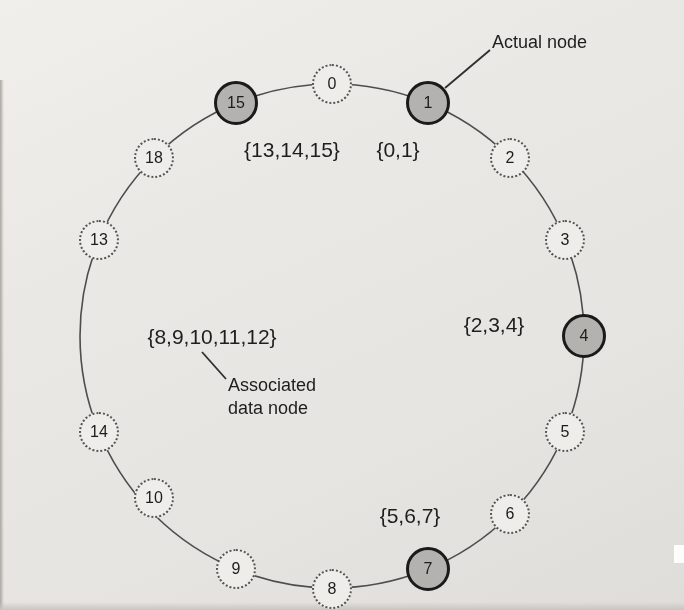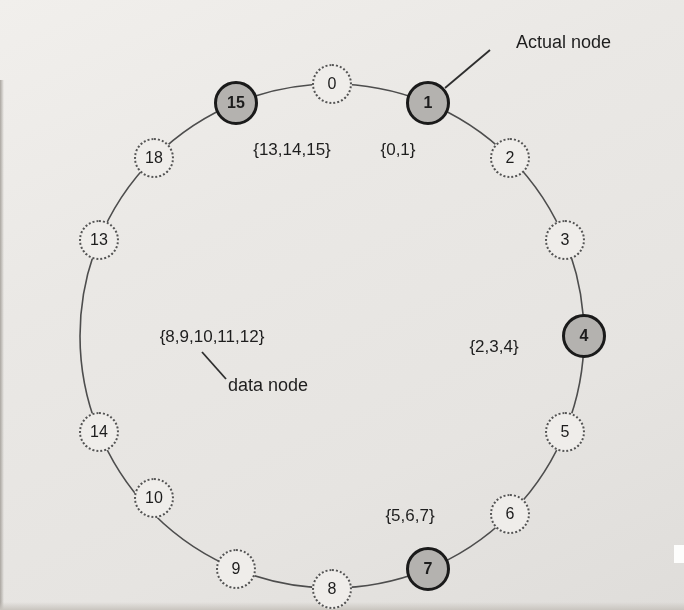--- a/index.html
+++ b/index.html
@@ -46,21 +46,21 @@
   }
   .node.virtual {
     width: 40px; height: 40px;
     border: 2px dotted #555;
     background: #efedea;
   }
   .node.actual {
     width: 44px; height: 44px;
     border: 3px solid #1a1a1a;
     background: #b4b2af;
-    font-weight: bold;
+    font-weight: normal;
   }
 
   .n0  { left: 332px; top:  84px; }
   .n1  { left: 428px; top: 103px; }
   .n2  { left: 510px; top: 158px; }
   .n3  { left: 565px; top: 240px; }
   .n4  { left: 584px; top: 336px; }
   .n5  { left: 565px; top: 432px; }
   .n6  { left: 510px; top: 514px; }
   .n7  { left: 428px; top: 569px; }
@@ -69,32 +69,32 @@
   .n10 { left: 154px; top: 498px; }
   .n11 { left:  99px; top: 432px; }
   .n12 { left:  80px; top: 336px; }
   .n13 { left:  99px; top: 240px; }
   .n14 { left: 154px; top: 158px; }
   .n15 { left: 236px; top: 103px; }
 
   .keyset {
     position: absolute;
     transform: translate(-50%, -50%);
-    font-size: 17px;
+    font-size: 21px;
     white-space: nowrap;
     color: #1e1e1e;
   }
   .ks-0 { left: 398px; top: 150px; }  
-  .ks-1 { left: 494px; top: 347px; }  
+  .ks-1 { left: 494px; top: 325px; }  
   .ks-2 { left: 410px; top: 516px; }  
   .ks-3 { left: 212px; top: 337px; }  
   .ks-4 { left: 292px; top: 150px; }  
 
   .annot { position: absolute; font-size: 18px; color: #1e1e1e; white-space: nowrap; }
-  .annot-actual { left: 516px; top: 32px; }
+  .annot-actual { left: 492px; top: 32px; }
   .annot-keys   { left: 228px; top: 374px; line-height: 23px; }
 </style>
 </head>
 <body>
 
 <div class="canvas">
 
   <div class="edge-left"></div>
   <div class="edge-bottom"></div>
   <div class="notch-right"></div>
@@ -123,16 +123,17 @@
 
   <div class="keyset ks-0">{0,1}</div>
   <div class="keyset ks-1">{2,3,4}</div>
   <div class="keyset ks-2">{5,6,7}</div>
   <div class="keyset ks-3">{8,9,10,11,12}</div>
   <div class="keyset ks-4">{13,14,15}</div>
 
   <div class="annot annot-actual">Actual node</div>
 
   <div class="annot annot-keys">
+    <div>Associated</div>
     <div>data node</div>
   </div>
 
 </div>
 
 </body></html>

